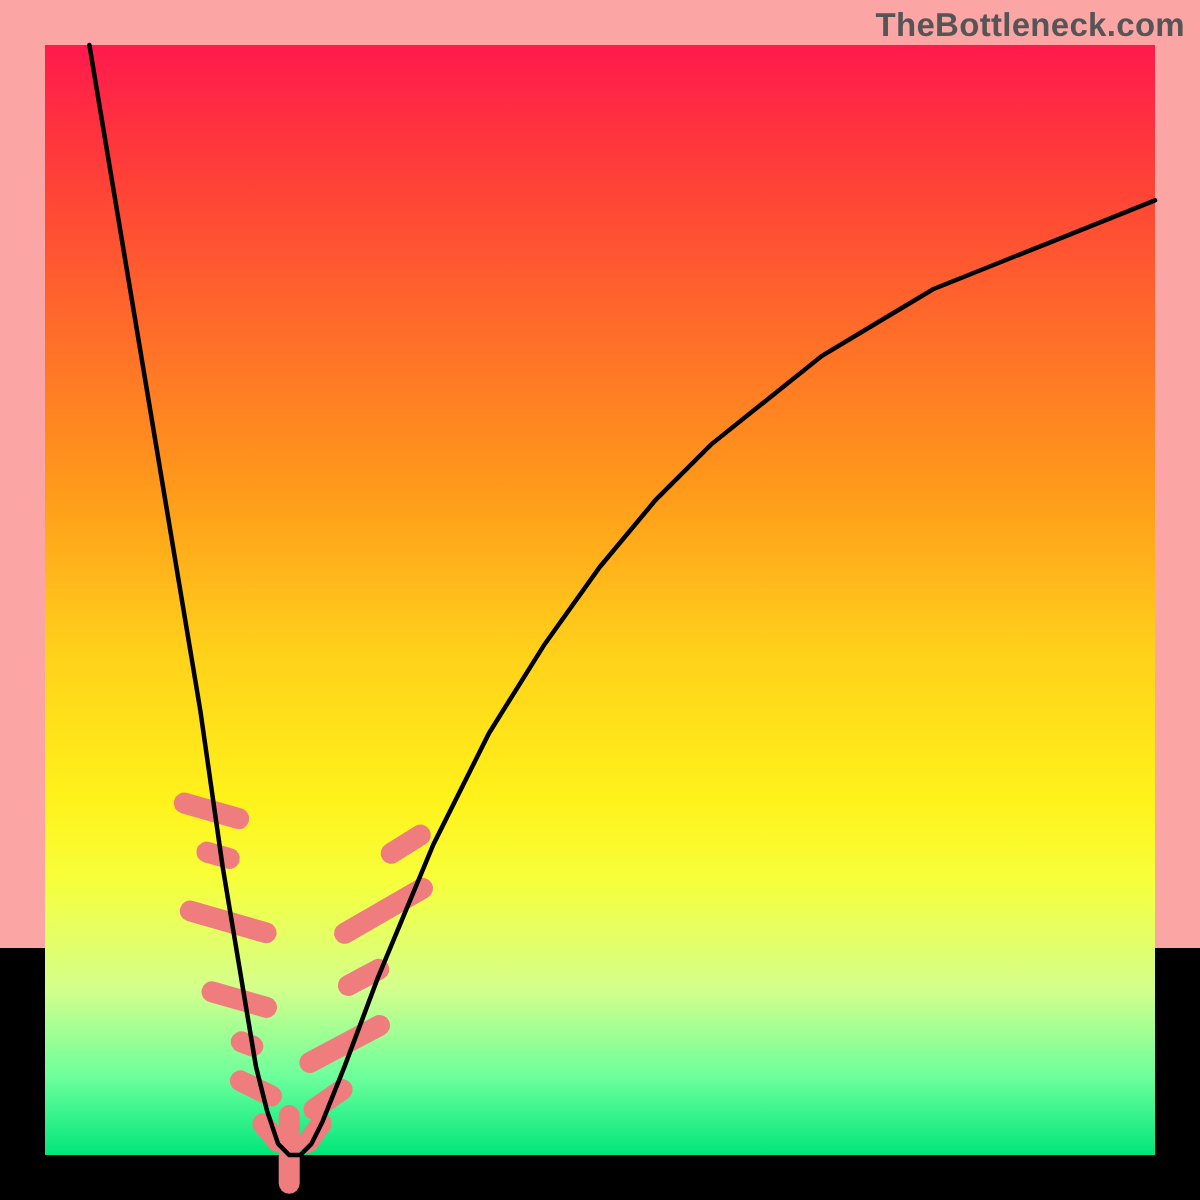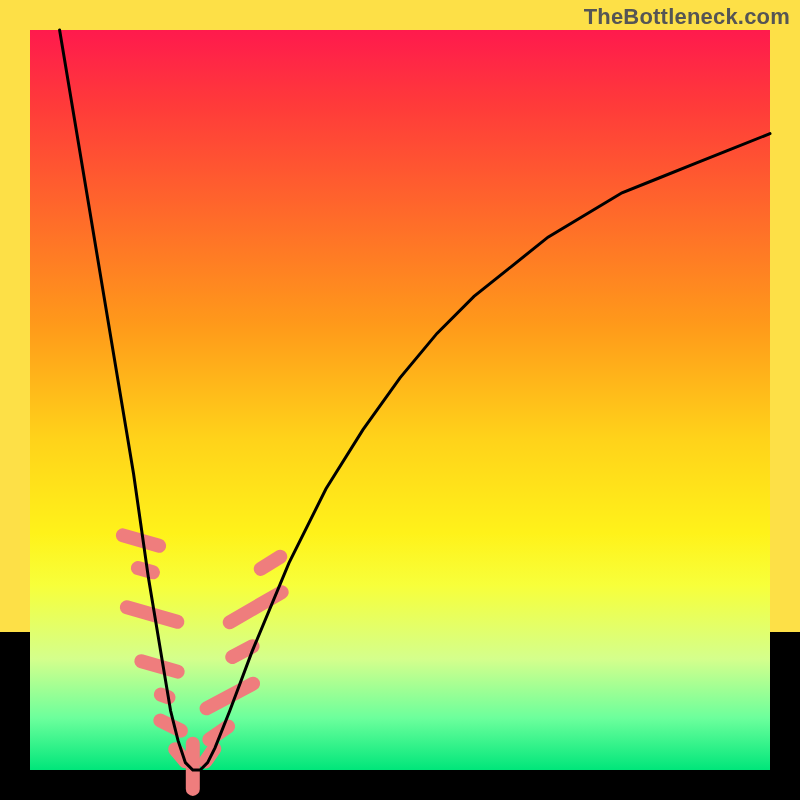--- a/index.html
+++ b/index.html
@@ -10,21 +10,21 @@
     overflow: hidden;
     background: #000;
     font-family: Arial, Helvetica, sans-serif;
   }
   .frame {
     position: absolute;
     left: 0;
     top: 0;
     width: 800px;
     height: 632px;
-    background: #fde047;
+    background: #fca5a5;
   }
   .plot {
     position: absolute;
     left: 30px;
     top: 30px;
     width: 740px;
     height: 740px;
     background: linear-gradient(to bottom,
       #ff1a4d 0%,
       #ff3a3a 10%,

